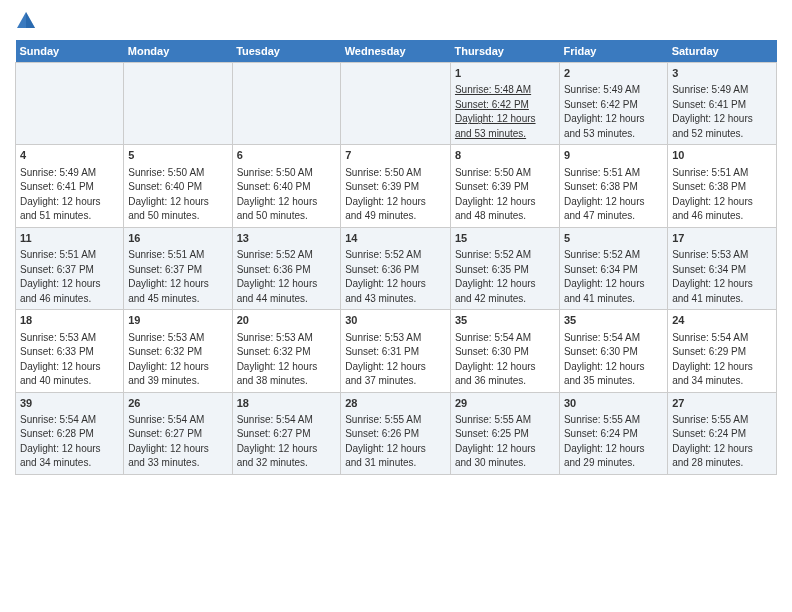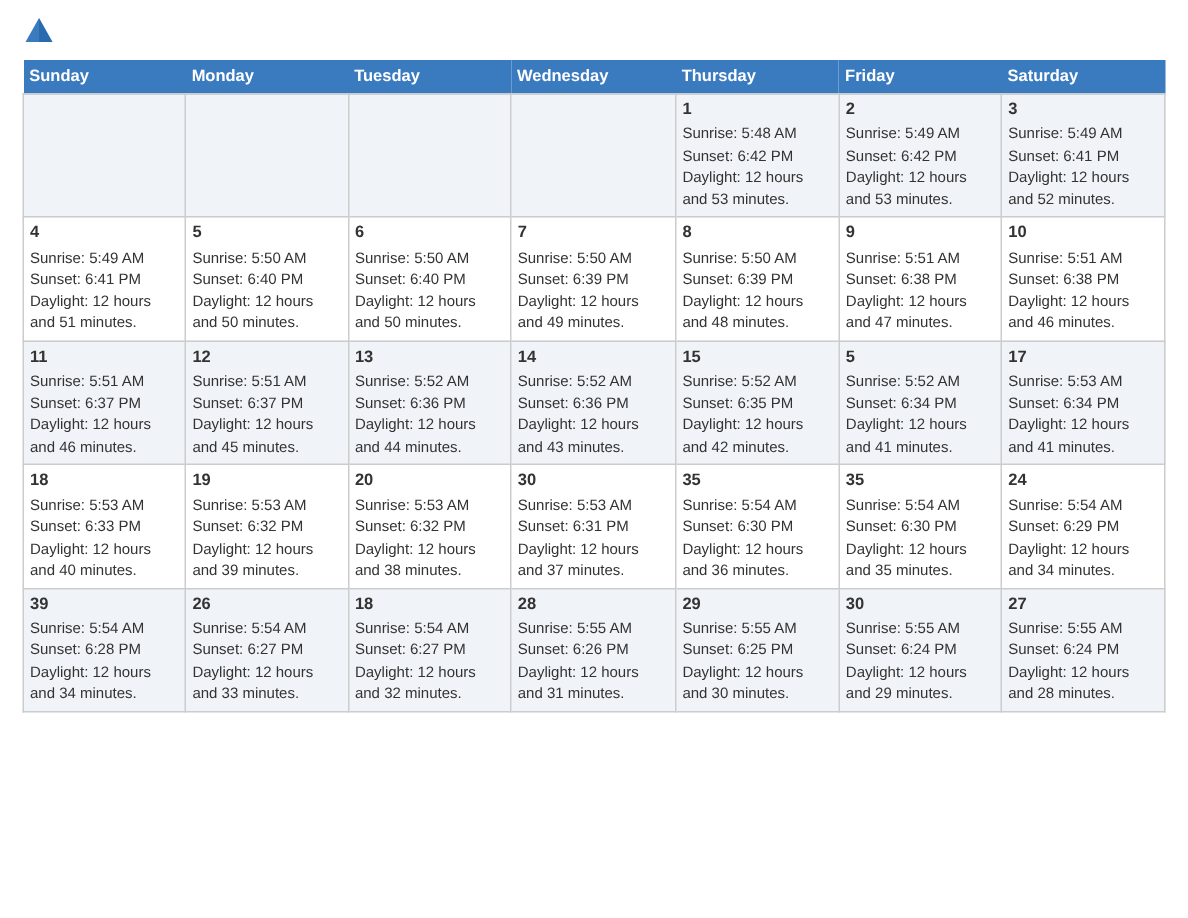--- a/index.html
+++ b/index.html
@@ -131,21 +131,21 @@
         </tr>
     </thead>
     <tbody id="calendar-body">
     <tr>
           <td class="empty-cell"></td>
           <td class="empty-cell"></td>
           <td class="empty-cell"></td>
           <td class="empty-cell"></td>
           <td>
             <span class="day-num">1</span>
-            <div class="cell-content" style="white-space: pre-line;">Sunrise: 5:48 AM
+            <div class="cell-content" style="white-space: pre-line; text-decoration: underline;">Sunrise: 5:48 AM
 Sunset: 6:42 PM
 Daylight: 12 hours
 and 53 minutes.</div>
           </td>
           <td>
             <span class="day-num">2</span>
             <div class="cell-content" style="white-space: pre-line;">Sunrise: 5:49 AM
 Sunset: 6:42 PM
 Daylight: 12 hours
 and 53 minutes.</div>
@@ -211,21 +211,21 @@
         </tr>
         <tr>
           <td>
             <span class="day-num">11</span>
             <div class="cell-content" style="white-space: pre-line;">Sunrise: 5:51 AM
 Sunset: 6:37 PM
 Daylight: 12 hours
 and 46 minutes.</div>
           </td>
           <td>
-            <span class="day-num">12</span>
+            <span class="day-num">16</span>
             <div class="cell-content" style="white-space: pre-line;">Sunrise: 5:51 AM
 Sunset: 6:37 PM
 Daylight: 12 hours
 and 45 minutes.</div>
           </td>
           <td>
             <span class="day-num">13</span>
             <div class="cell-content" style="white-space: pre-line;">Sunrise: 5:52 AM
 Sunset: 6:36 PM
 Daylight: 12 hours

